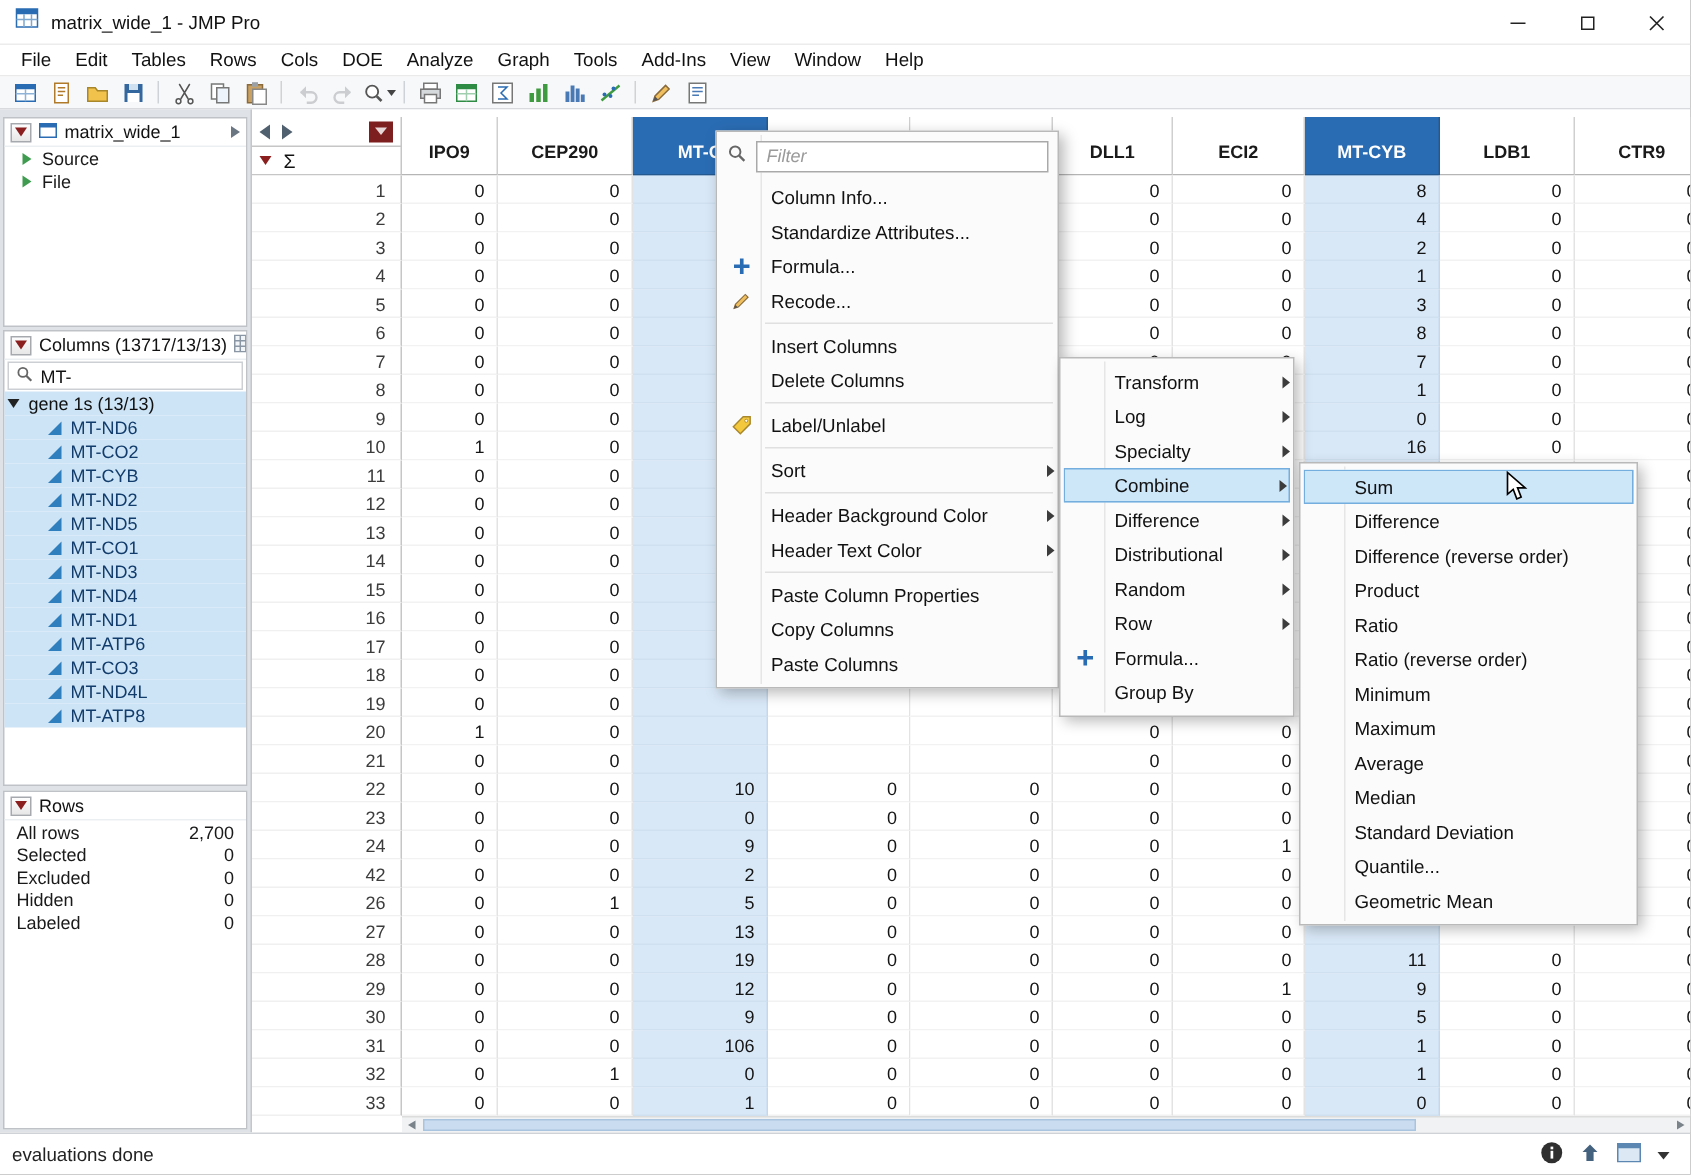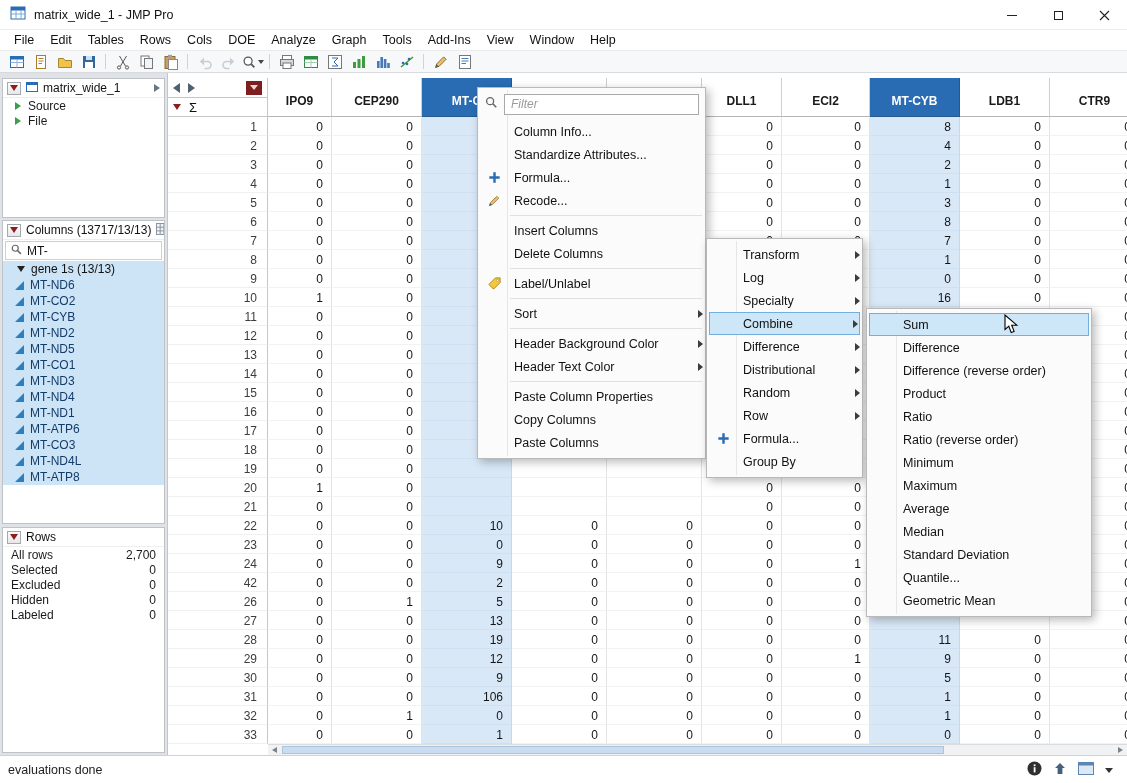--- a/index.html
+++ b/index.html
@@ -31,23 +31,23 @@
   .p-table{top:5px;height:140px}
   .p-cols{top:147px;height:304px}
   .p-rows{top:454px;height:226px}
   .panel-hd{height:19px;display:flex;align-items:center;gap:5px;padding:0 4px;font-size:12px;color:#111;border-bottom:1px solid #eceff1;white-space:nowrap;overflow:hidden}
   .redtri-box{flex:none;width:14px;height:13px;border:1px solid #a6aaaf;background:linear-gradient(#fdfdfd,#e7e7e7);display:flex;align-items:center;justify-content:center}
   .tri-dn-red{width:0;height:0;border-left:4px solid transparent;border-right:4px solid transparent;border-top:6px solid #8b1f1f}
   .chev-r{width:0;height:0;border-top:4px solid transparent;border-bottom:4px solid transparent;border-left:6px solid #6b7683;margin-left:auto}
   .side-item{display:flex;align-items:center;height:15px;font-size:12px;color:#1a1a1a;padding-left:12px;gap:7px}
   .tri-r-green{width:0;height:0;border-top:4px solid transparent;border-bottom:4px solid transparent;border-left:6px solid #3f9b4f}
   .colsearch{height:19px;margin:1px 2px;border:1px solid #ccd0d4;background:#fff;display:flex;align-items:center;gap:5px;padding:0 4px;font-size:12px;color:#111}
-  .group-row{height:16px;display:flex;align-items:center;gap:6px;padding-left:14px;background:#cde4f6;font-size:12px;color:#111}
+  .group-row{height:16px;display:flex;align-items:center;gap:6px;padding-left:2px;background:#cde4f6;font-size:12px;color:#111}
   .tri-dn-blk{width:0;height:0;border-left:4px solid transparent;border-right:4px solid transparent;border-top:6px solid #222}
-  .col-item{height:16px;display:flex;align-items:center;gap:6px;padding-left:12px;background:#cde4f6;font-size:12px;color:#123c6b}
+  .col-item{height:16px;display:flex;align-items:center;gap:6px;padding-left:29px;background:#cde4f6;font-size:12px;color:#123c6b}
   .blue-tri{width:0;height:0;border-bottom:9px solid #2f7fbe;border-left:9px solid transparent}
   .stat{height:15px;display:flex;align-items:center;font-size:12px;color:#1a1a1a;padding:0 8px}
   .stat .val{margin-left:auto}
 
   
   .grid{position:absolute;left:168px;top:73px;width:959px;height:682px;background:#fff;overflow:hidden}
   .corner{position:absolute;left:0;width:100px;background:#fff;border-right:1px solid #c6c6c6;border-bottom:1px solid #c6c6c6;display:flex;align-items:center;padding:0 5px;gap:8px}
   .c1{top:5px;height:20px}
   .c2{top:25px;height:19px}
   .wedge-l{width:0;height:0;border-top:5px solid transparent;border-bottom:5px solid transparent;border-right:7px solid #51606e}

